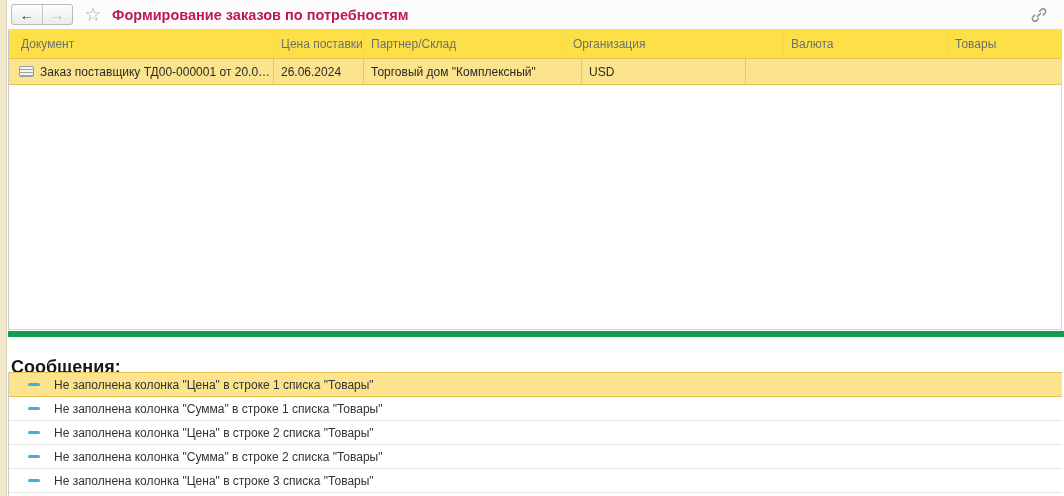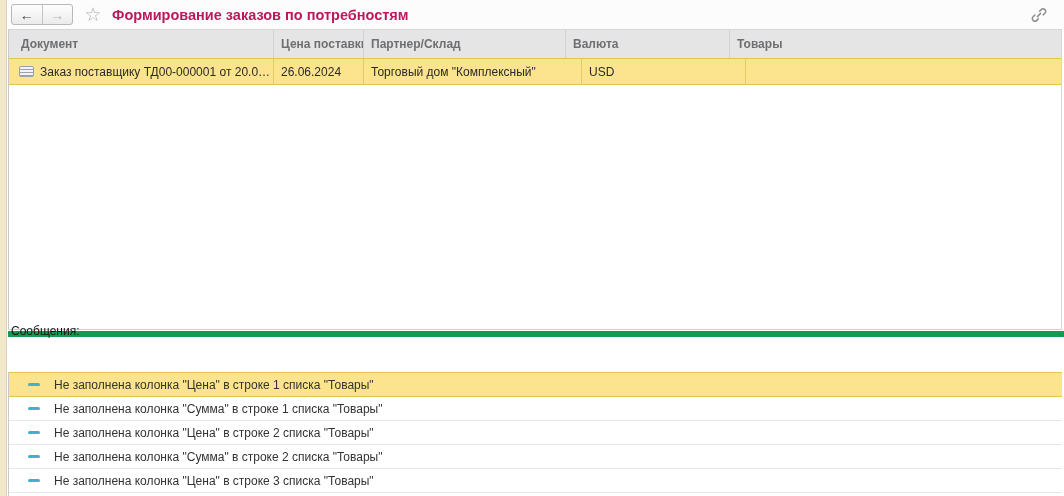--- a/index.html
+++ b/index.html
@@ -40,21 +40,21 @@
     display: flex; align-items: center;
     font-size: 14.5px; font-weight: bold; color: #be185d; white-space: nowrap;
   }
   .link-btn { position: absolute; right: 16px; top: 6px; width: 18px; height: 18px; }
   
   .doc-table {
     position: absolute; left: 8px; top: 29px; width: 1054px; height: 301px;
     background: #ffffff;
     border: 1px solid #d7d7d7; border-left-color: #c9c9c9; border-bottom-color: #d2d2d2;
   }
-  .thead { display: flex; height: 28px; background: #e5e5e5; font-weight: bold; }
+  .thead { display: flex; height: 28px; background: #fde047; }
   .th {
     display: flex; align-items: center; padding-left: 7px;
     font-size: 12px; color: #6e6f71; border-right: 1px solid #d2d2d2;
     white-space: nowrap; overflow: hidden;
   }
   .th:last-child { border-right: none; }
   .c0 { width: 265px; padding-left: 12px; }
   .c1 { width: 90px; }
   .c2 { width: 202px; }
   .c3 { width: 218px; }
@@ -79,22 +79,22 @@
     background: repeating-linear-gradient(#f2f4f6 0 2px, #9aa2aa 2px 3px);
   }
   .doc-text { overflow: hidden; text-overflow: ellipsis; }
   
   .splitter {
     position: absolute; left: 8px; right: 0; top: 331px; height: 6px;
     background: #129b51;
   }
   
   .messages-label {
-    position: absolute; left: 11px; top: 324px;
-    font-size: 12px; font-weight: normal; color: #161616;
+    position: absolute; left: 11px; top: 357px;
+    font-size: 18px; font-weight: bold; color: #161616;
   }
   .messages-list {
     position: absolute; left: 8px; top: 372px; width: 1054px; bottom: 0;
     border-left: 1px solid #c9c9c9; background: #fff; overflow: hidden;
   }
   .msg-row {
     display: flex; align-items: center; height: 24px;
     border-bottom: 1px solid #e6e6e6; background: #ffffff;
   }
   .msg-row.selected {
@@ -134,20 +134,21 @@
         <path d="M8.4 12.8 l-1.6 1.6 a2.6 2.6 0 0 1 -3.7-3.7 L4.8 9.1"></path>
       </svg>
     </div>
   </div>
 
   <div class="doc-table">
     <div class="thead">
       <div class="th c0">Документ</div>
       <div class="th c1">Цена поставки</div>
       <div class="th c2">Партнер/Склад</div>
+      <div class="th c3">Организация</div>
       <div class="th c4">Валюта</div>
       <div class="th c5">Товары</div>
     </div>
     <div class="trow">
       <div class="td c0">
         <span class="doc-icon"></span>
         <span class="doc-text">Заказ поставщику ТД00-000001 от 20.06...</span>
       </div>
       <div class="td c1">26.06.2024</div>
       <div class="td c3">Торговый дом "Комплексный"</div>

